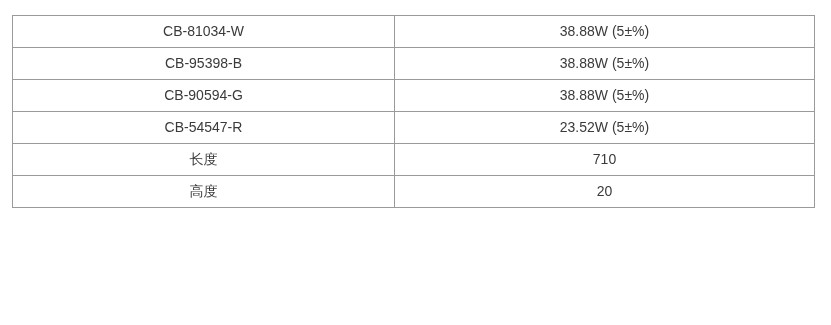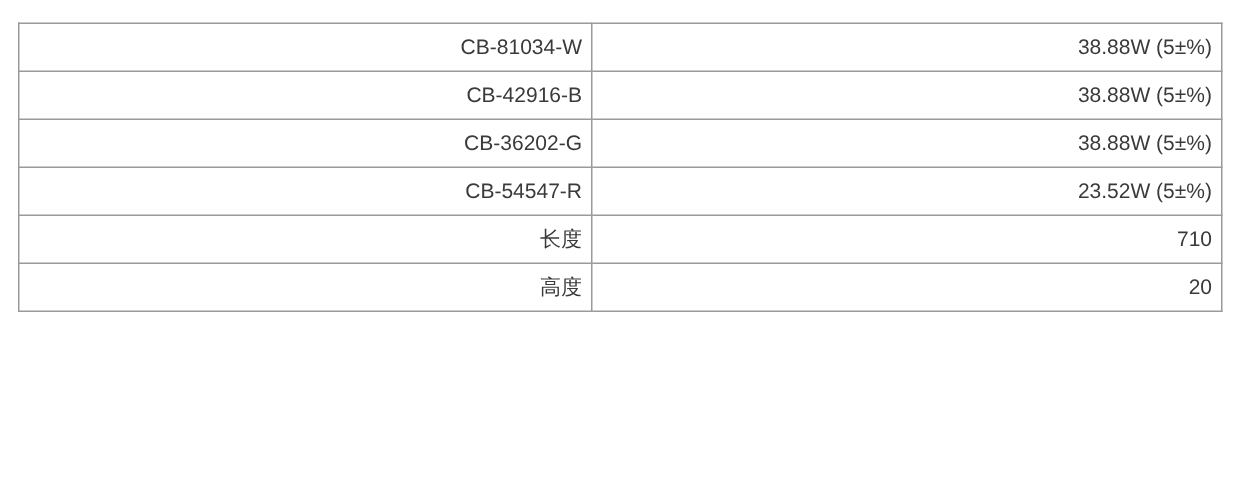--- a/index.html
+++ b/index.html
@@ -21,21 +21,21 @@
   }
   table.spec-table {
     border-collapse: collapse;
     width: 802px;
     table-layout: fixed;
   }
   table.spec-table td {
     border: 1px solid #9a9a9a;
     height: 31px;
     padding: 0 6px;
-    text-align: right;
+    text-align: center;
     vertical-align: middle;
     color: #3a3a3a;
     font-size: 14px;
     line-height: 1.2;
     font-family: "Liberation Sans", "DejaVu Sans", sans-serif;
     white-space: nowrap;
     overflow: hidden;
     text-overflow: ellipsis;
   }
   table.spec-table col.col-label { width: 382px; }
@@ -49,25 +49,25 @@
     <colgroup>
       <col class="col-label">
       <col class="col-value">
     </colgroup>
     <tbody id="spec-table-body">
         <tr>
           <td class="cell-label">CB-81034-W</td>
           <td class="cell-value">38.88W (5±%)</td>
         </tr>
         <tr>
-          <td class="cell-label">CB-42916-B</td>
+          <td class="cell-label">CB-95398-B</td>
           <td class="cell-value">38.88W (5±%)</td>
         </tr>
         <tr>
-          <td class="cell-label">CB-36202-G</td>
+          <td class="cell-label">CB-90594-G</td>
           <td class="cell-value">38.88W (5±%)</td>
         </tr>
         <tr>
           <td class="cell-label">CB-54547-R</td>
           <td class="cell-value">23.52W (5±%)</td>
         </tr>
         <tr>
           <td class="cell-label">长度</td>
           <td class="cell-value">710</td>
         </tr>

